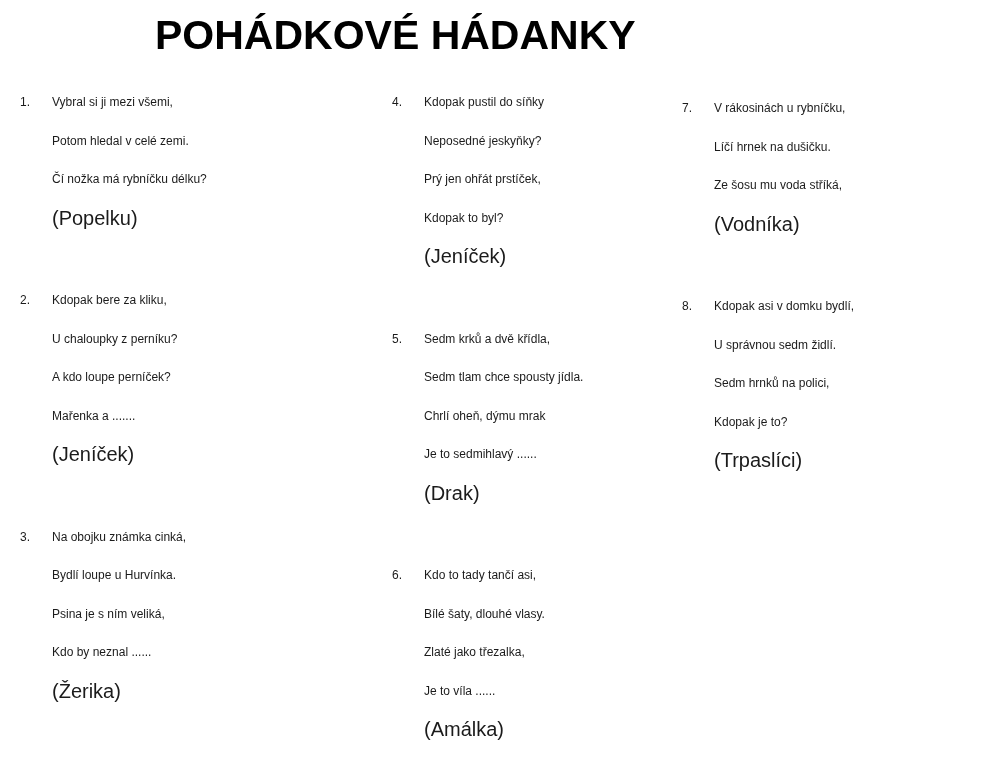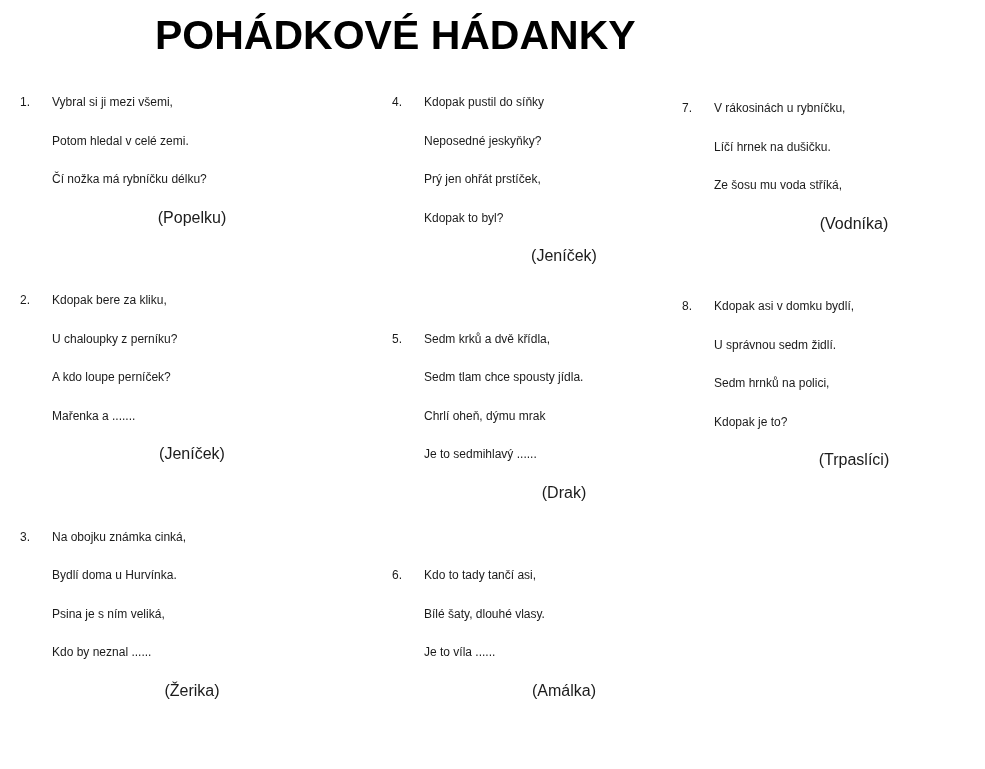--- a/index.html
+++ b/index.html
@@ -41,25 +41,24 @@
     white-space: nowrap;
   }
   .verse-line .num {
     display: inline-block;
     width: 32px;
   }
   .verse-line.indent {
     padding-left: 32px;
   }
   .answer {
-    font-size: 16px;
+    font-size: 20px;
     line-height: 38.5px;
     width: 280px;
     margin-left: 32px;
-    text-align: center;
     white-space: nowrap;
   }
 </style>
 </head>
 <body>
 
 <div class="page">
 
   <div class="title">POHÁDKOVÉ HÁDANKY</div>
 
@@ -81,21 +80,21 @@
       <div class="verse-line indent">U chaloupky z perníku?</div>
       <div class="verse-line indent">A kdo loupe perníček?</div>
       <div class="verse-line indent">Mařenka a .......</div>
       <div class="answer">(Jeníček)</div>
     </div>
 
     <div class="riddle">
       <div class="verse-line">
         <span class="num">3.</span><span>Na obojku známka cinká,</span>
       </div>
-      <div class="verse-line indent">Bydlí doma u Hurvínka.</div>
+      <div class="verse-line indent">Bydlí loupe u Hurvínka.</div>
       <div class="verse-line indent">Psina je s ním veliká,</div>
       <div class="verse-line indent">Kdo by neznal ......</div>
       <div class="answer">(Žerika)</div>
     </div>
 
   </div>
 
   <div class="col col-2">
 
     <div class="riddle">
@@ -116,20 +115,21 @@
       <div class="verse-line indent">Chrlí oheň, dýmu mrak</div>
       <div class="verse-line indent">Je to sedmihlavý ......</div>
       <div class="answer">(Drak)</div>
     </div>
 
     <div class="riddle">
       <div class="verse-line">
         <span class="num">6.</span><span>Kdo to tady tančí asi,</span>
       </div>
       <div class="verse-line indent">Bílé šaty, dlouhé vlasy.</div>
+      <div class="verse-line indent">Zlaté jako třezalka,</div>
       <div class="verse-line indent">Je to víla ......</div>
       <div class="answer">(Amálka)</div>
     </div>
 
   </div>
 
   <div class="col col-3">
 
     <div class="riddle">
       <div class="verse-line">

